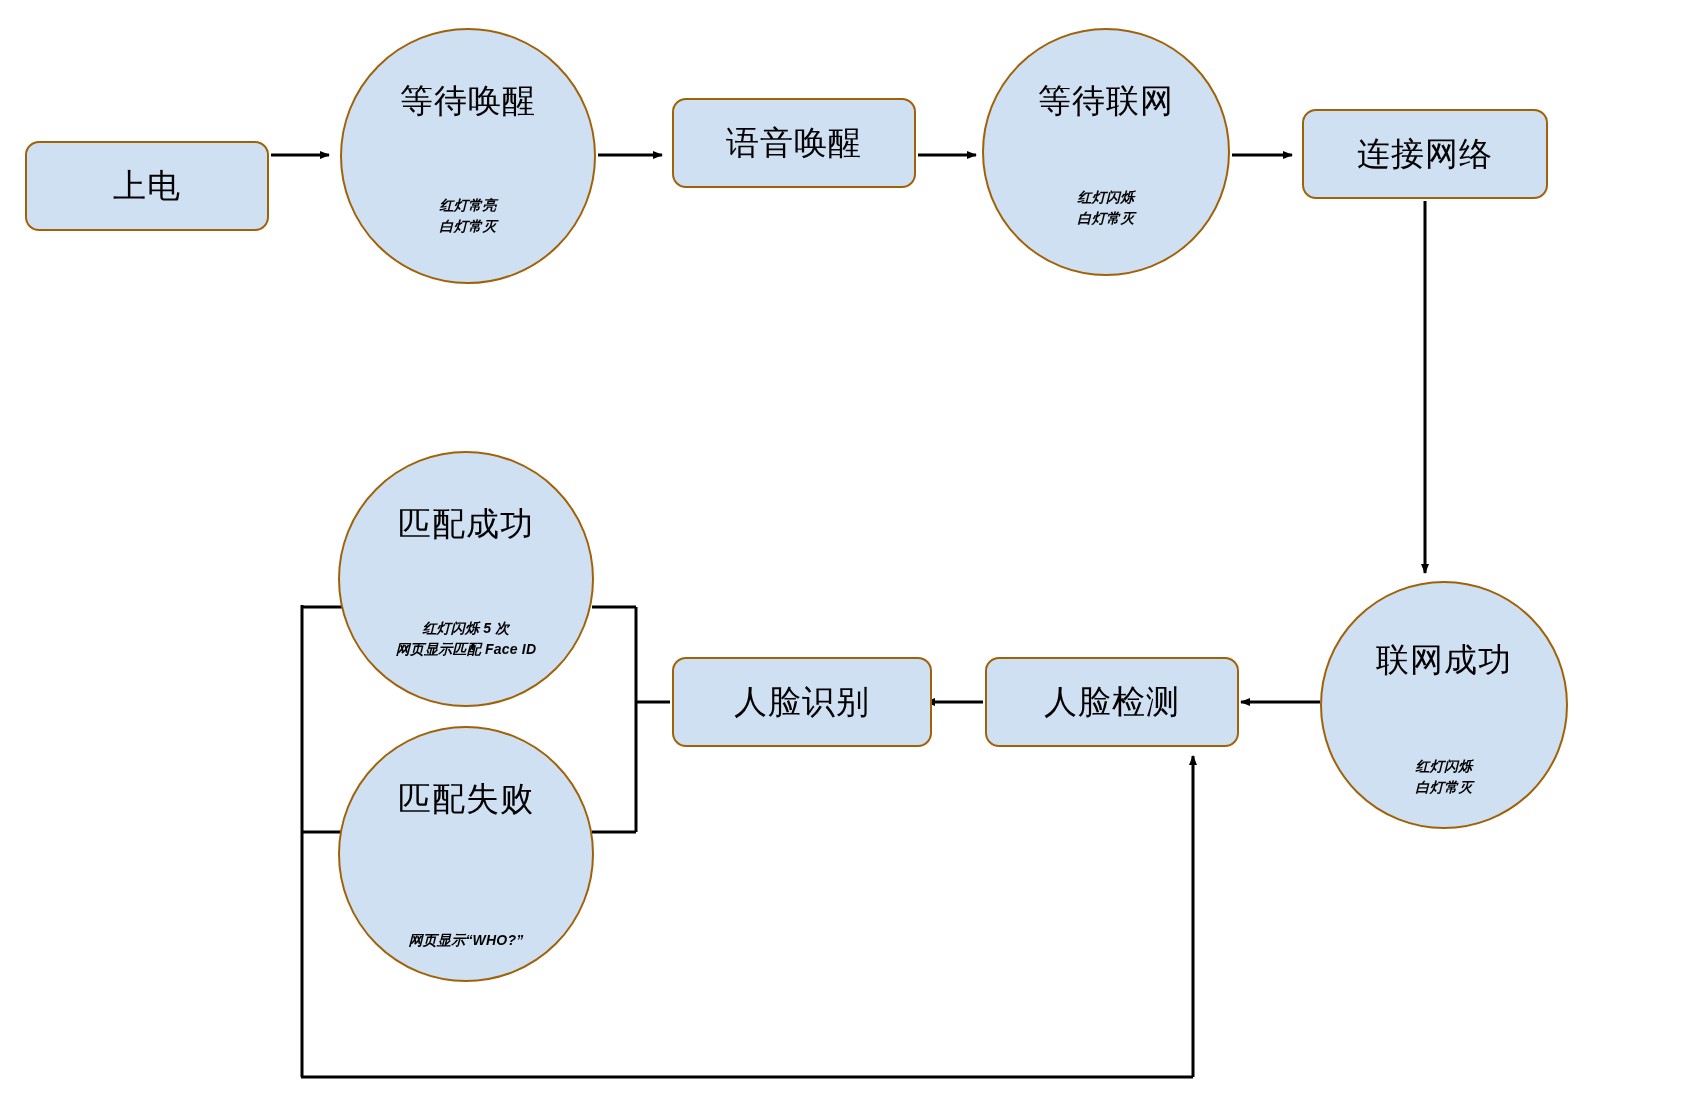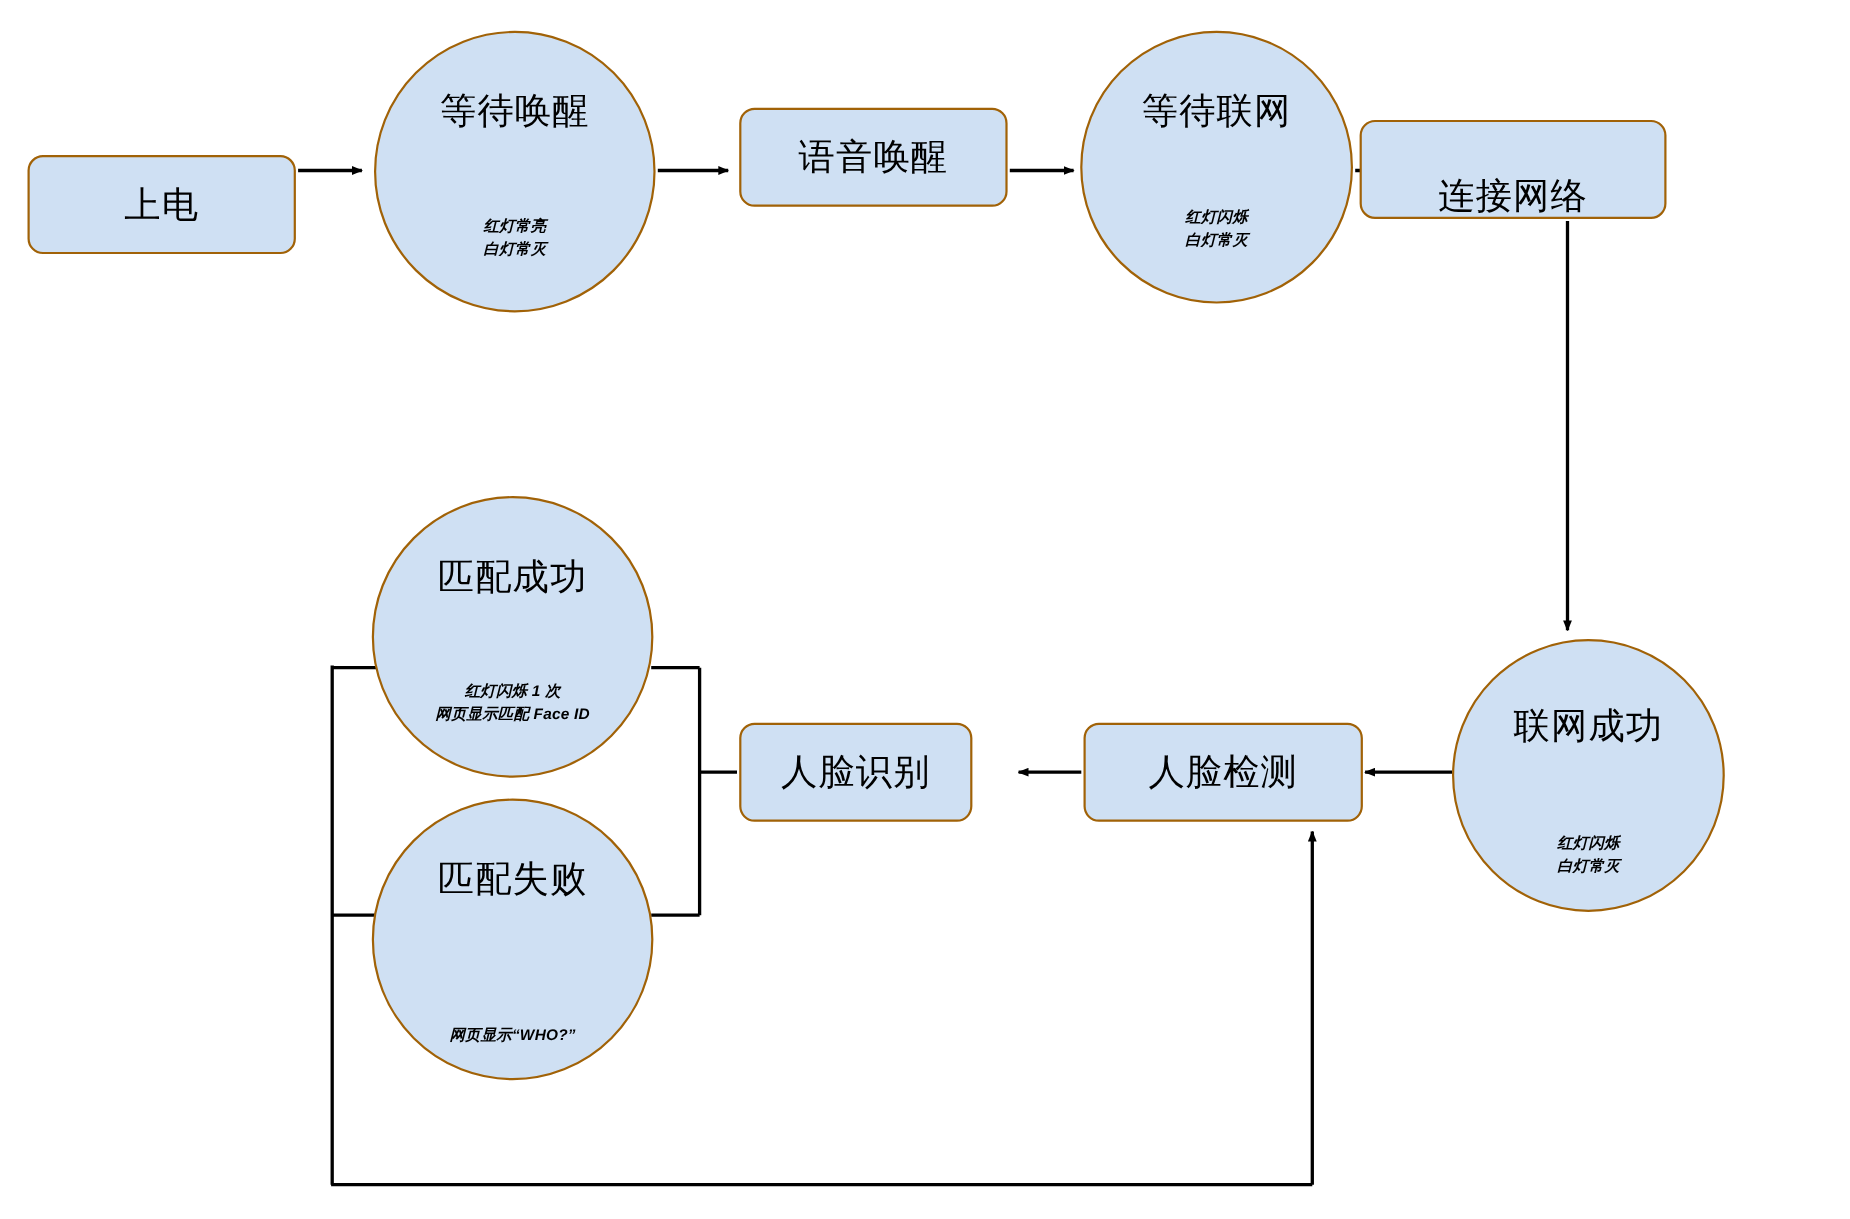--- a/index.html
+++ b/index.html
@@ -152,41 +152,41 @@
   <div class="node rect" style="left:672px; top:98px; width:244px; height:90px;">
     <div class="node-title">语音唤醒</div>
   </div>
 
   <div class="node circle" style="left:982px; top:28px; width:248px; height:248px;">
     <div class="node-title">等待联网</div>
     <div class="node-sub">红灯闪烁
 白灯常灭</div>
   </div>
 
-  <div class="node rect" style="left:1236px; top:109px; width:279px; height:90px;justify-content:flex-end;">
+  <div class="node rect" style="left:1302px; top:109px; width:246px; height:90px;">
     <div class="node-title">连接网络</div>
   </div>
 
   <div class="node circle tall sub-low" style="left:1320px; top:581px; width:248px; height:248px;">
     <div class="node-title">联网成功</div>
     <div class="node-sub">红灯闪烁
 白灯常灭</div>
   </div>
 
   <div class="node rect" style="left:985px; top:657px; width:254px; height:90px;">
     <div class="node-title">人脸检测</div>
   </div>
 
-  <div class="node rect" style="left:672px; top:657px; width:212px; height:90px;">
+  <div class="node rect" style="left:672px; top:657px; width:260px; height:90px;">
     <div class="node-title">人脸识别</div>
   </div>
 
   <div class="node circle" style="left:338px; top:451px; width:256px; height:256px;">
     <div class="node-title">匹配成功</div>
-    <div class="node-sub">红灯闪烁 1 次
+    <div class="node-sub">红灯闪烁 5 次
 网页显示匹配 Face ID</div>
   </div>
 
   <div class="node circle sub-low" style="left:338px; top:726px; width:256px; height:256px;">
     <div class="node-title">匹配失败</div>
     <div class="node-sub">网页显示“WHO?”</div>
   </div>
 
 </div>
 

